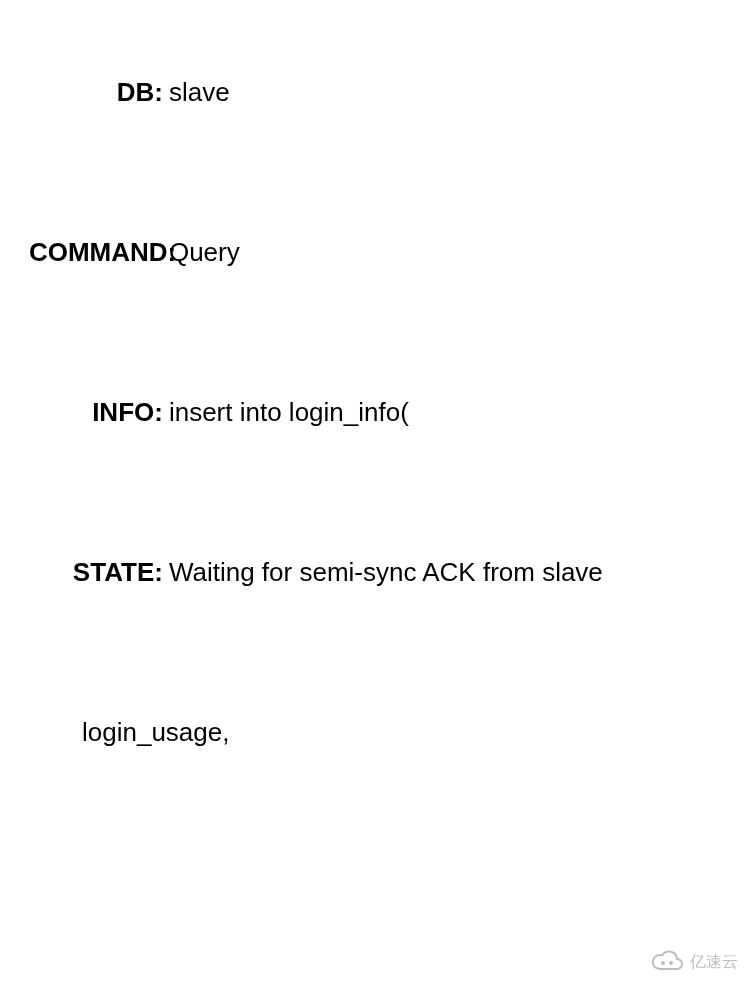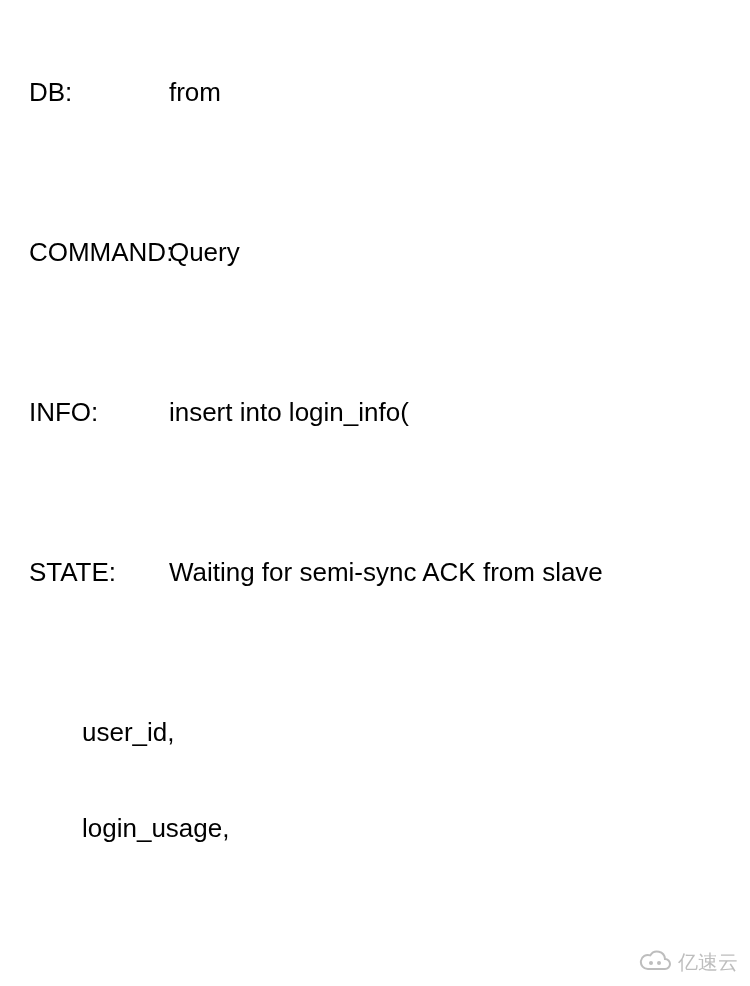--- a/index.html
+++ b/index.html
@@ -19,62 +19,62 @@
     padding: 0;
     white-space: pre;
     font-variant-ligatures: none;
   }
   .row {
     display: block;
   }
   .label-col {
     display: inline-block;
     width: 134px;
-    text-align: left;
+    text-align: right;
+    font-weight: bold;
   }
   .value-col {
     display: inline-block;
     margin-left: 6px;
   }
   .indent {
     display: inline-block;
     width: 82px;
   }
   .watermark {
     position: absolute;
     right: 12px;
     bottom: 8px;
     display: flex;
     align-items: center;
     gap: 6px;
     opacity: 0.55;
     color: #888;
-    font-size: 20px;
+    font-size: 16px;
     font-family: "Microsoft YaHei", Arial, sans-serif;
   }
   .watermark svg { display: block; }
 </style>
 </head>
 <body>
 
 <div class="content">
   <div class="row" style="margin-top:-20px;">
-    <span class="label-col"><span>DB</span>:</span><span class="value-col">from</span>
+    <span class="label-col"><span>DB</span>:</span><span class="value-col">slave</span>
   </div>
   <div class="row">
     <span class="label-col"><span>COMMAND</span>:</span><span class="value-col">Query</span>
   </div>
   <div class="row">
     <span class="label-col"><span>INFO</span>:</span><span class="value-col">insert into login_info(</span>
   </div>
   <div class="row">
     <span class="label-col"><span>STATE</span>:</span><span class="value-col">Waiting for semi-sync ACK from slave</span>
   </div>
 
-  <div class="row"><span class="indent"></span><span>user_id,</span></div>
   <div class="row"><span class="indent"></span><span>login_usage,</span></div>
   
   
   
   
   
   
   
   
   

